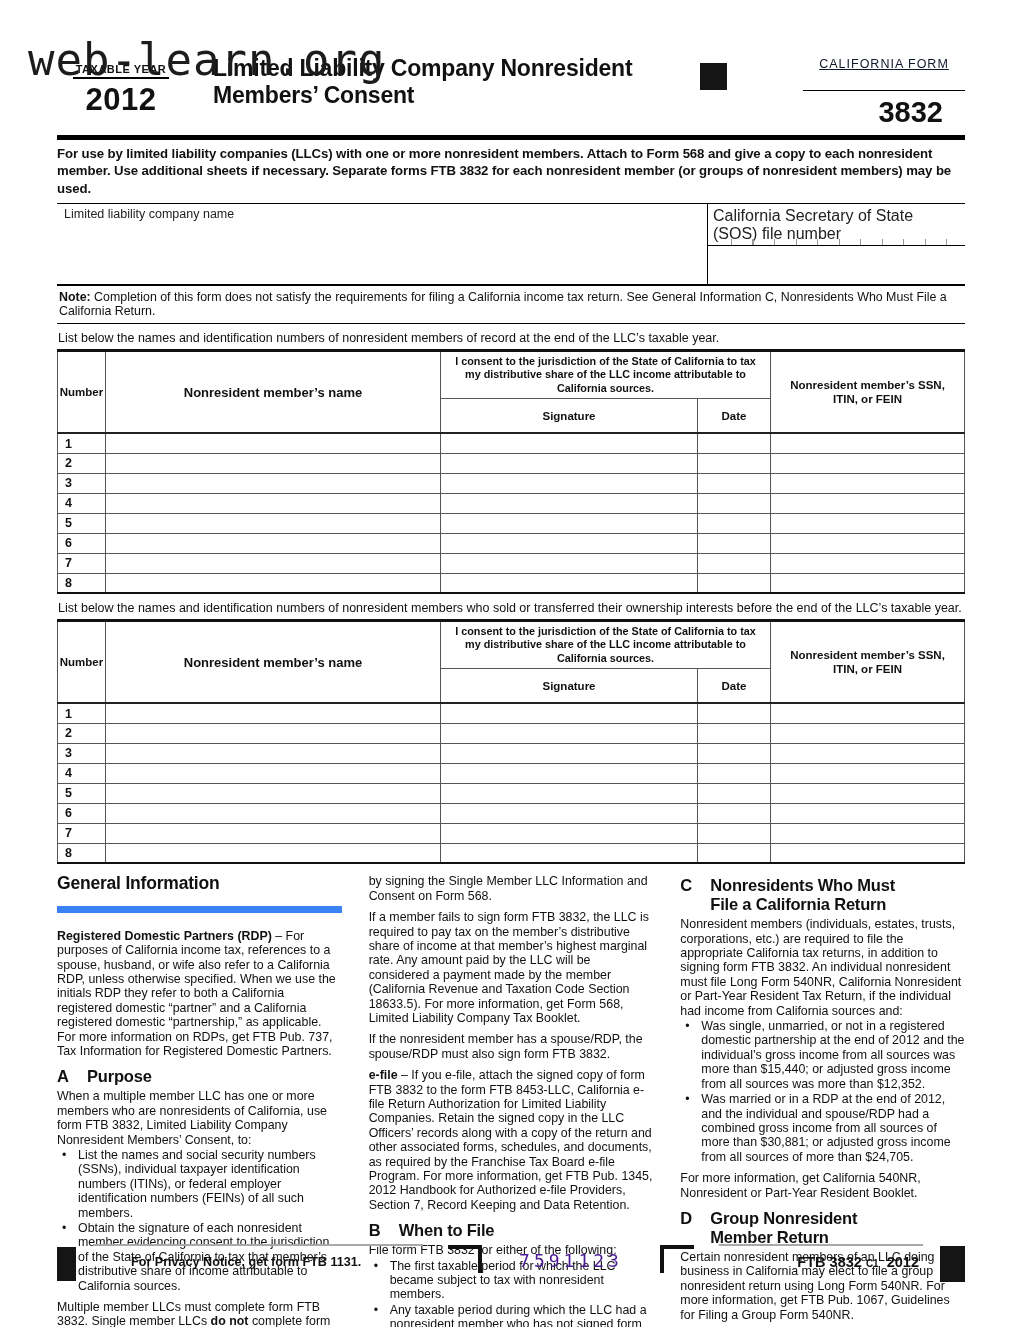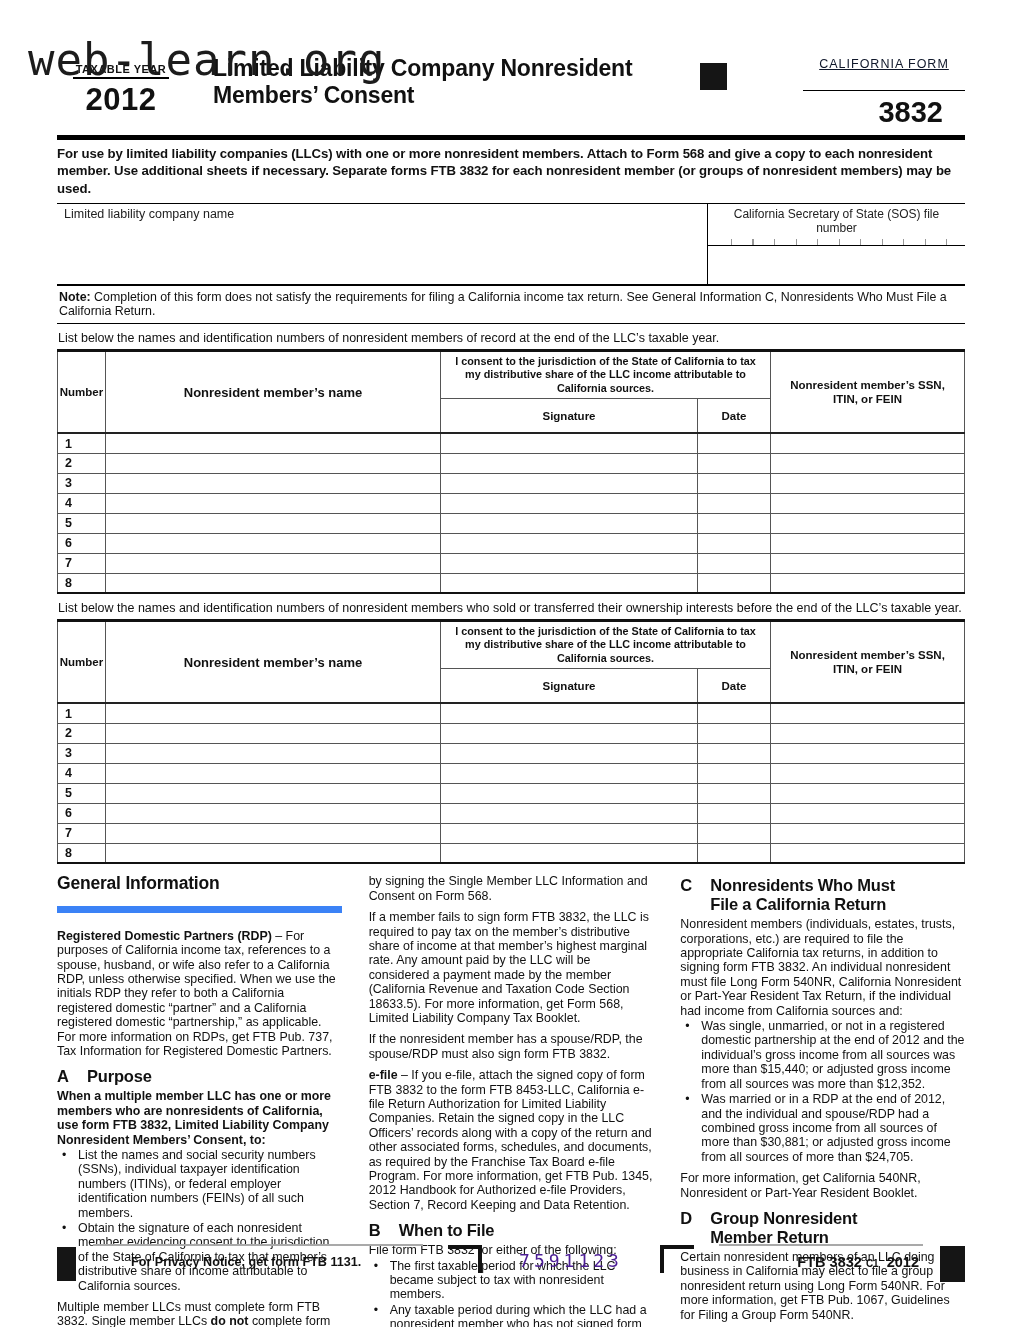--- a/index.html
+++ b/index.html
@@ -23,21 +23,21 @@
   .ca-form { display:block; width:162px; margin-left:auto; text-align:center; font-size:12.5px;
     letter-spacing:1px; border-bottom:1.5px solid #000; padding-bottom:19px; color:#0f172a;text-decoration:underline; }
   .form-num { font-size:29px; font-weight:bold; text-align:right; padding-right:22px; margin-top:5px; }
 
   .intro { font-weight:bold; font-size:13.2px; line-height:1.32; margin-top:5px; letter-spacing:-.1px; }
 
   
   .fields { margin-top:6px; border-top:1px solid #000; border-bottom:2px solid #000;
     display:grid; grid-template-columns:1fr 257px; }
   .llc-cell { border-right:1.5px solid #000; padding:3px 7px; font-size:12.5px; height:80px; color:#222; }
-  .sos-cell { position:relative; height:42px; border-bottom:1px solid #000; padding:3px 5px; font-size:12px; color:#222;text-align:center; }
+  .sos-cell { position:relative; height:42px; border-bottom:1px solid #000; padding:3px 5px; font-size:16px; color:#222; }
   .fein-cell { position:relative; height:38px; padding:3px 5px; font-size:12.5px; color:#222; }
   .comb { position:absolute; left:3px; right:1px; bottom:0; height:6px;
     background:repeating-linear-gradient(to right, transparent 0 20px, #999 20px 21.5px); }
   .comb.wide { background:repeating-linear-gradient(to right, transparent 0 25px, #999 25px 26.5px); }
   .artifact { position:absolute; left:52px; bottom:12px; width:16px; height:5px; background:#c9c9c9; }
 
   .notebar { border-bottom:1.5px solid #000; padding:4px 2px 5px; font-size:12.4px; }
   .notebar strong { font-weight:bold; }
 
   .list-intro { font-size:12.5px; margin:7px 0 4px 1px; color:#111; }
@@ -289,21 +289,21 @@
 
     <div class="cols">
 
       <div class="col">
         <h2 class="gi-head">General Information</h2>
         <p><strong>Registered Domestic Partners (RDP)</strong><span> – For purposes of California income tax, references to a spouse, husband, or wife also refer to a California RDP, unless otherwise specified. When we use the initials RDP they refer to both a California registered domestic “partner” and a California registered domestic “partnership,” as applicable. For more information on RDPs, get FTB Pub. 737, Tax Information for Registered Domestic Partners.</span></p>
         <div class="sec-head">
           <span class="sec-letter">A</span>
           <span class="sec-title">Purpose</span>
         </div>
-        <p style="margin-bottom:1px;font-weight:bold;">When a multiple member LLC has one or more members who are nonresidents of California, use form FTB 3832, Limited Liability Company Nonresident Members’ Consent, to:</p>
+        <p style="margin-bottom:1px;">When a multiple member LLC has one or more members who are nonresidents of California, use form FTB 3832, Limited Liability Company Nonresident Members’ Consent, to:</p>
         <div class="bullets">
           <div class="bullet">
               <span class="b-dot">•</span>
               <span class="b-text">List the names and social security numbers (SSNs), individual taxpayer identification numbers (ITINs), or federal employer identification numbers (FEINs) of all such members.</span>
             </div>
           <div class="bullet">
               <span class="b-dot">•</span>
               <span class="b-text">Obtain the signature of each nonresident member evidencing consent to the jurisdiction of the State of California to tax that member’s distributive share of income attributable to California sources.</span>
             </div>
         </div>

